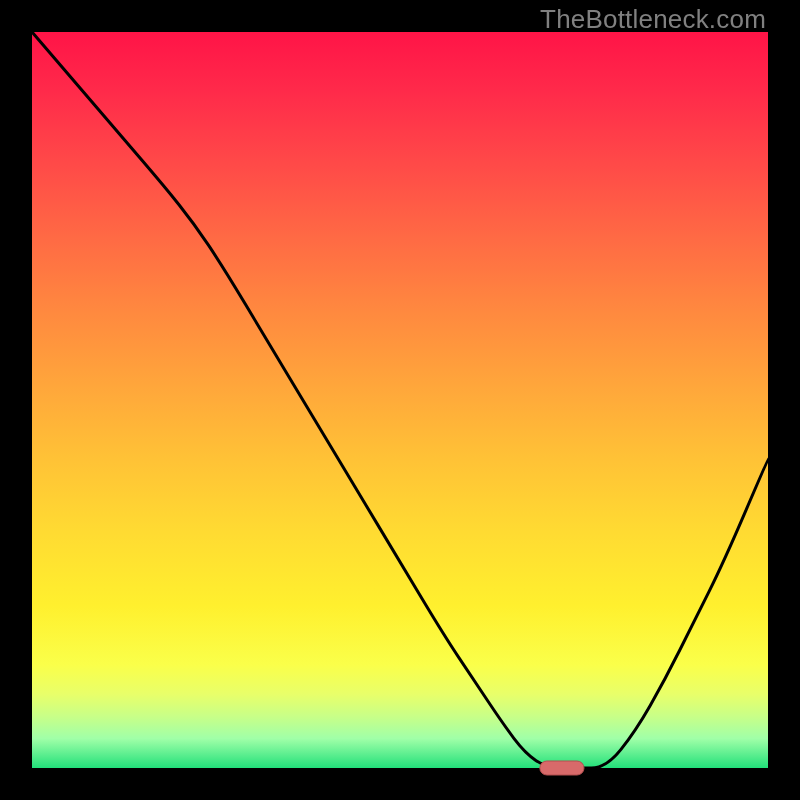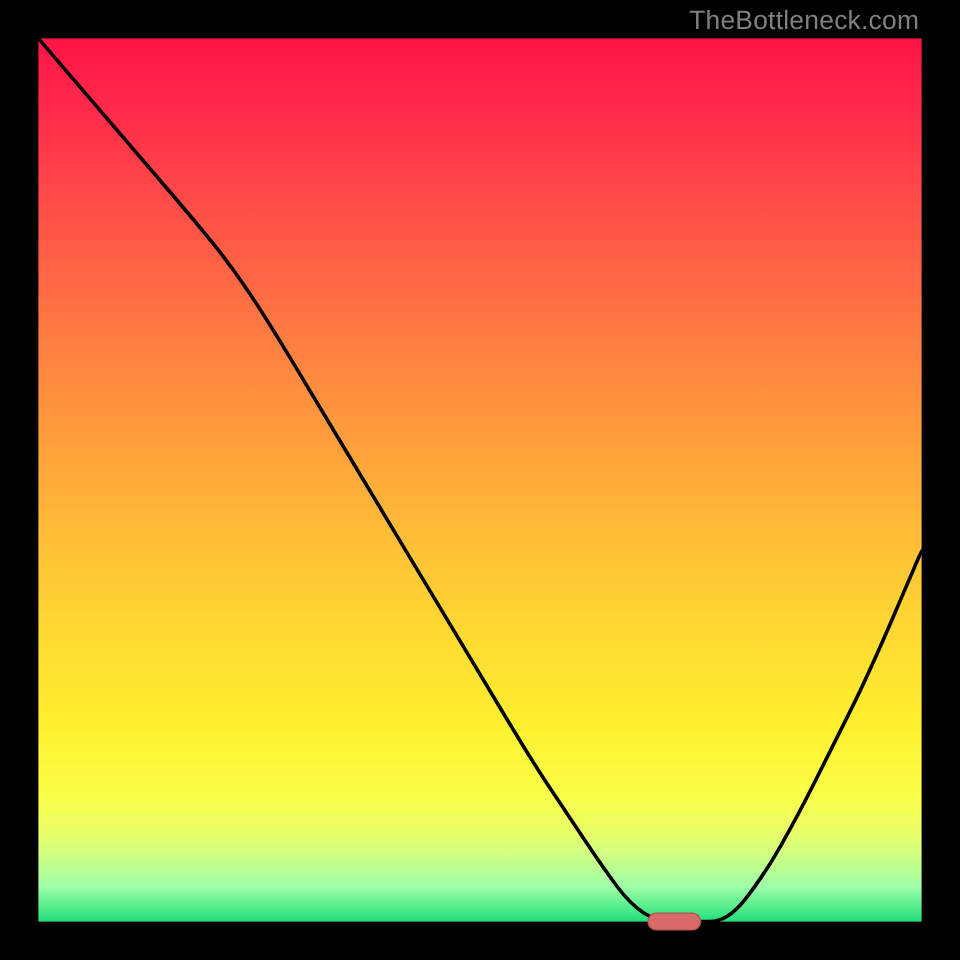--- a/index.html
+++ b/index.html
@@ -47,21 +47,21 @@
     top: 0;
     width: 736px;
     height: 736px;
     overflow: visible;
   }
   .watermark {
     position: absolute;
     top: 4px;
     right: 34px;
     color: #808080;
-    font-size: 22px;
+    font-size: 26px;
     font-weight: 500;
     letter-spacing: 0.2px;
     user-select: none;
   }
 </style>
 </head>
 <body>
 
 <div class="frame">
 

